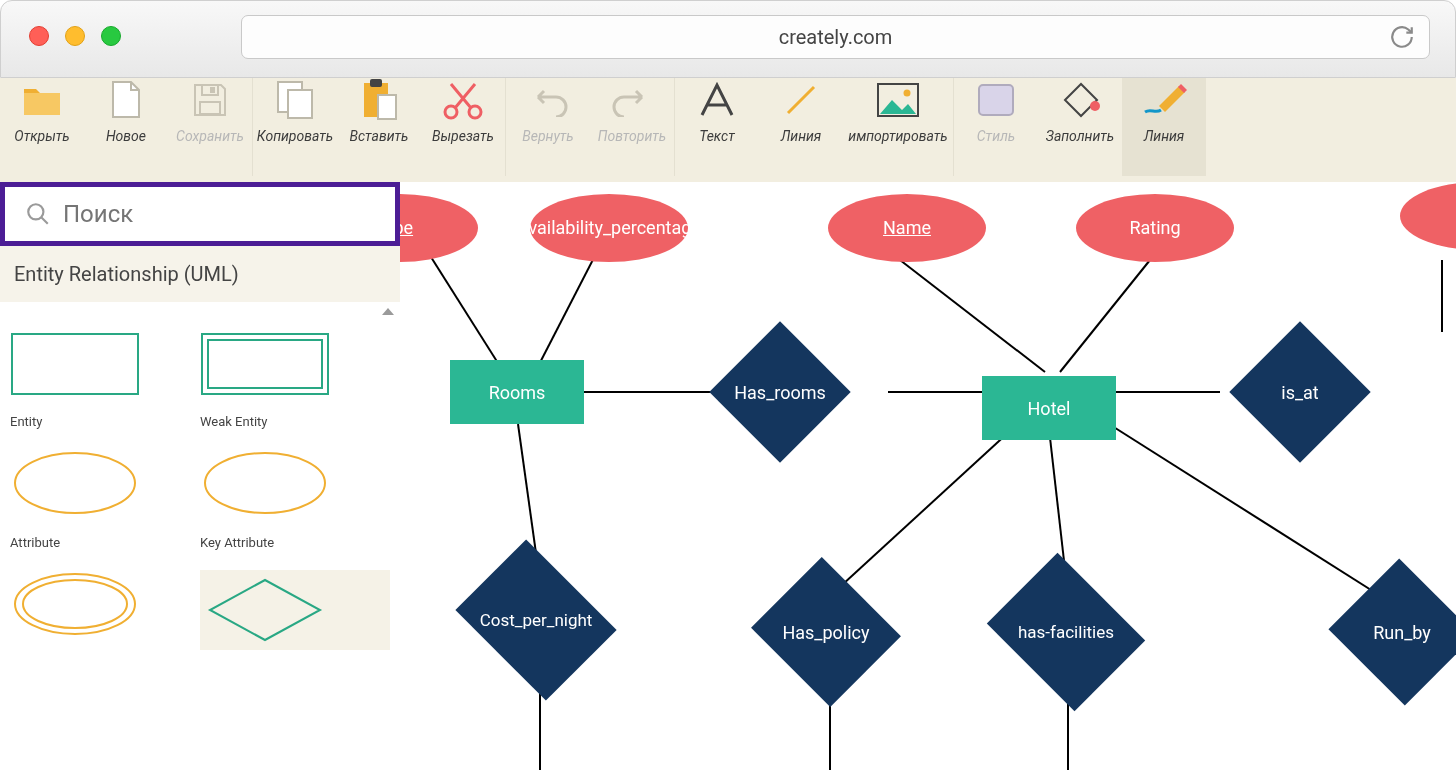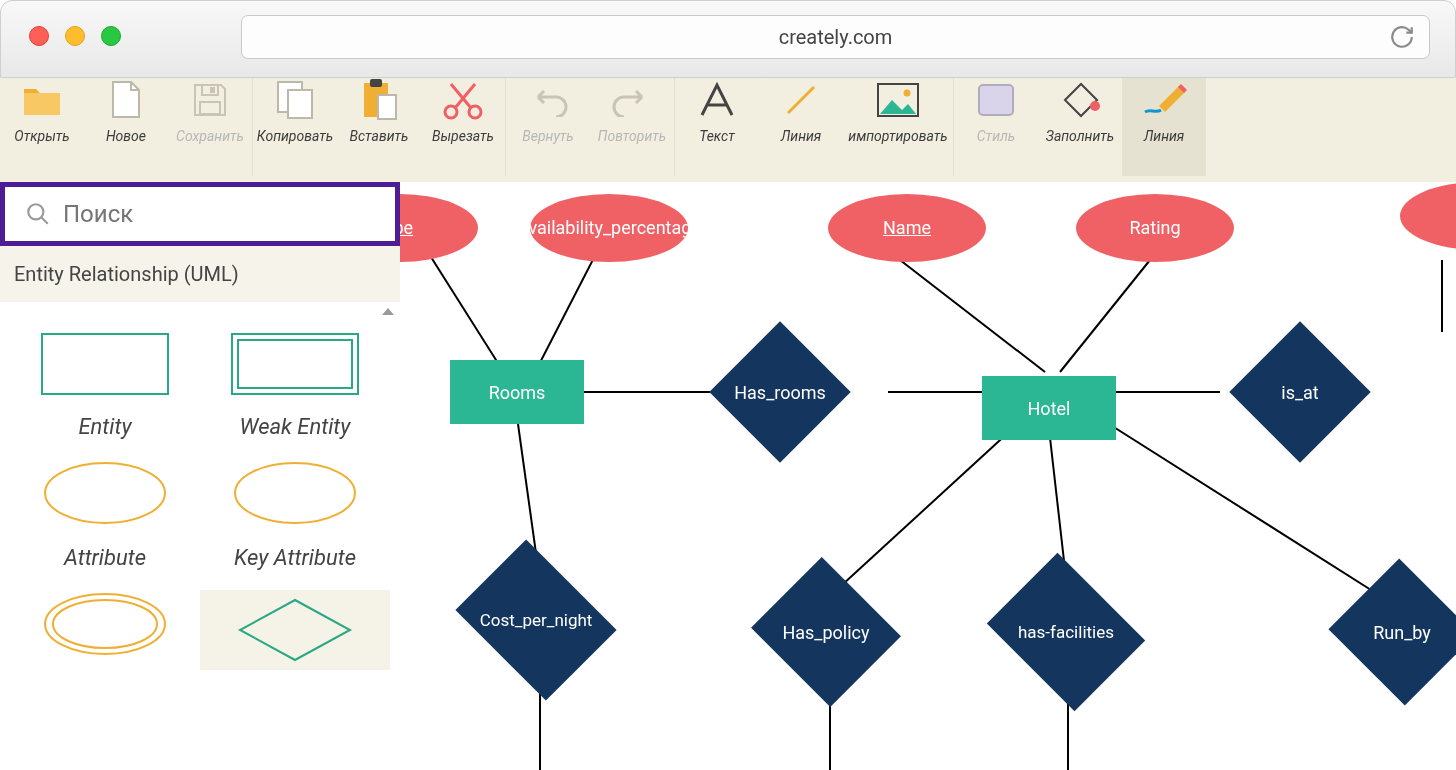--- a/index.html
+++ b/index.html
@@ -44,21 +44,21 @@
  .tb-icon{height:44px; display:flex; align-items:center;}
  .tb-item.selected{background:#e6e2d2;}
  
  .main{display:flex; height:calc(770px - 76px - 98px);}
  .leftpanel{width:400px; background:#fff; display:flex; flex-direction:column; position:relative;}
  .search-row{height:54px; display:flex; align-items:center; gap:10px; background:#fff; padding-left:20px; border:5px solid #4c1d95;}
  .search-row svg{color:#9a9a9a;}
  .search-input{border:none; outline:none; font-size:24px; color:#999; width:300px; font-family:inherit;}
  .cat-header{height:56px; display:flex; align-items:center; padding-left:14px; font-size:20px; color:#444; background:#f6f3ea;}
  .shapes-grid{display:grid; grid-template-columns:1fr 1fr; gap:20px 0; padding:30px 10px; overflow:hidden;}
- .shape-cell{display:flex; flex-direction:column; align-items:center; gap:18px; font-size:22px; color:#444;font-style:italic;}
+ .shape-cell{display:flex; flex-direction:column; align-items:flex-start; gap:18px; font-size:13px; color:#444;}
  .scroll-ind{position:absolute; right:4px; top:120px; width:16px; height:18px; color:#9a9a9a;}
  
  .canvas{flex:1; background:#fff; position:relative; overflow:hidden;}
  .node{position:absolute; display:flex; align-items:center; justify-content:center; font-size:18px; color:#fff;}
  .entity{background:#2bb794; height:64px; width:134px;}
  .attr-ellipse{width:142px; height:68px; background:#ef6165; border-radius:50%; text-align:center; line-height:1.1; font-size:18px; padding:0 8px;}
  .attr-ellipse .ul{text-decoration:underline;}
  .diamond{position:absolute;}
  .diamond .shape{width:100%;height:100%; background:#14365e; transform:rotate(45deg);}
  .diamond .lbl{position:absolute; left:0; right:0; top:0; bottom:0; display:flex; align-items:center; justify-content:center; color:#fff; font-size:18px;}

